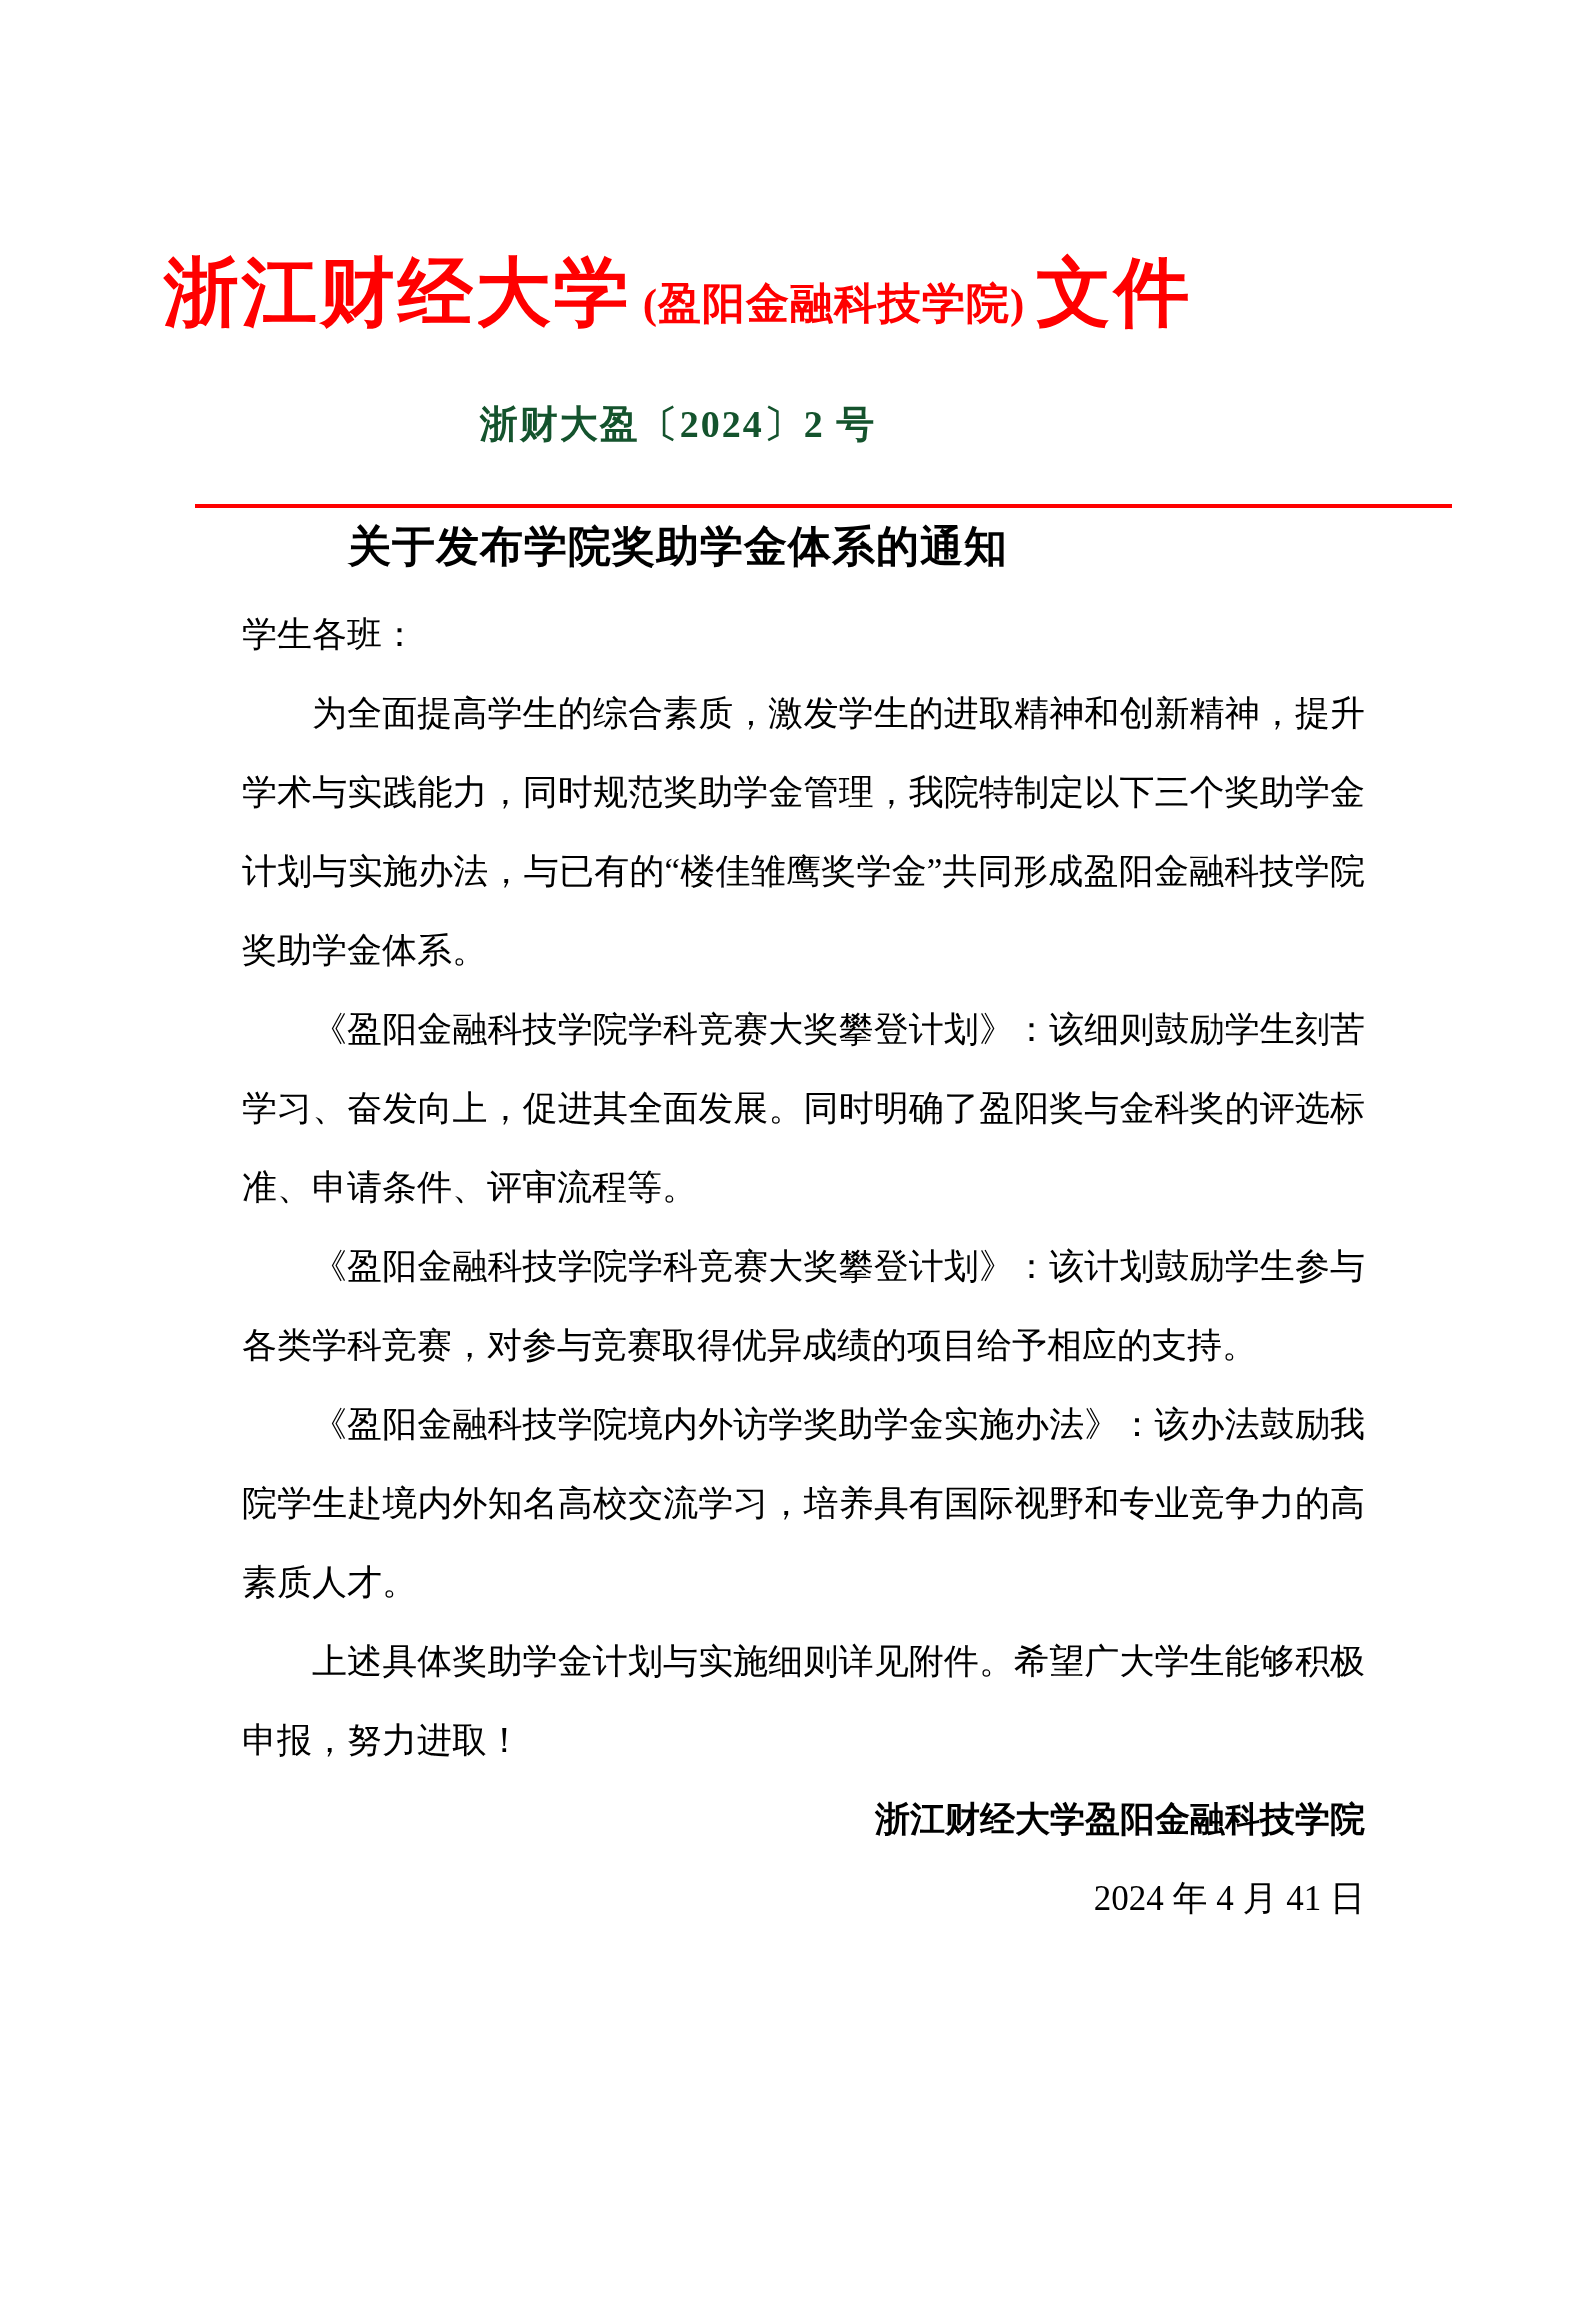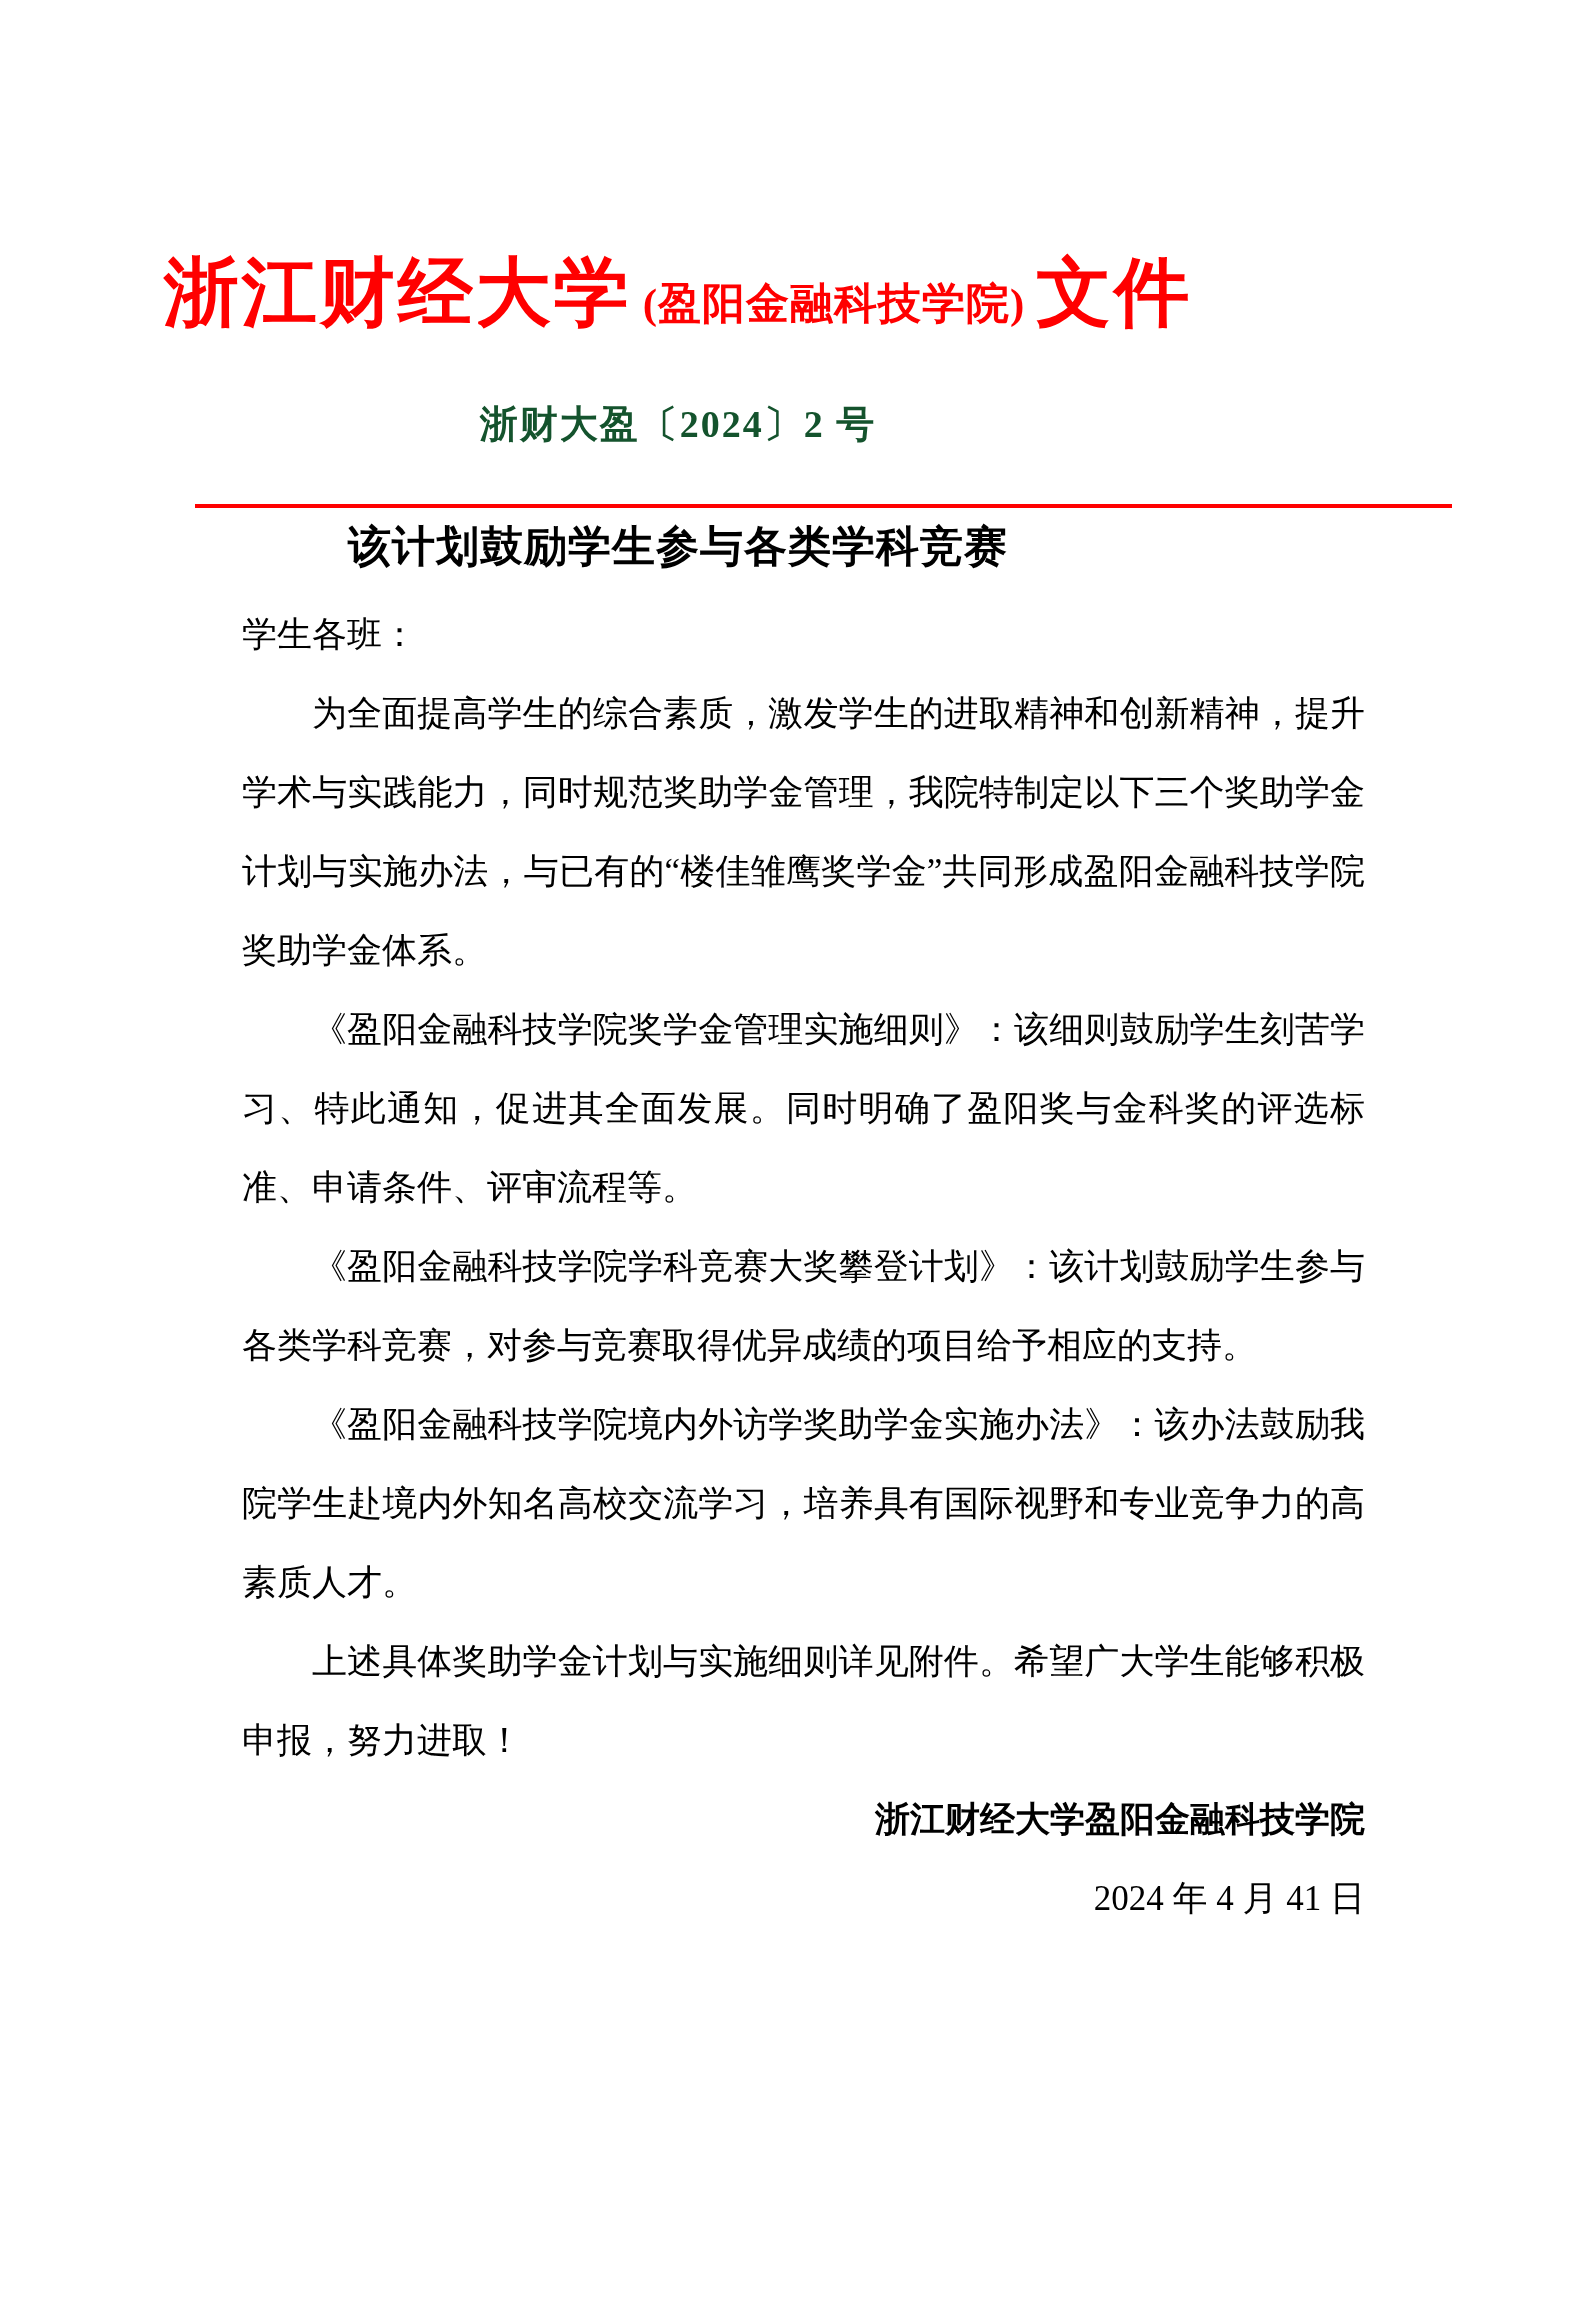--- a/index.html
+++ b/index.html
@@ -99,28 +99,28 @@
   <div class="red-head" style="color: rgb(255, 0, 0);">
     <span class="uni">浙江财经大学</span>
     <span class="paren">(盈阳金融科技学院)</span>
     <span class="wenjian">文件</span>
   </div>
 
   <div class="doc-number" style="color: #14532d;">浙财大盈〔2024〕2 号</div>
 
   <div class="red-line" style="background: rgb(255, 0, 0);"></div>
 
-  <div class="doc-title">该计划鼓励学生参与各类学科竞赛</div>
+  <div class="doc-title">关于发布学院奖助学金体系的通知</div>
 
   <div class="body-block">
     <p class="salutation">学生各班：</p>
 
     <div id="paragraphs">
         <p class="para">为全面提高学生的综合素质，激发学生的进取精神和创新精神，提升学术与实践能力，同时规范奖助学金管理，我院特制定以下三个奖助学金计划与实施办法，与已有的“楼佳雏鹰奖学金”共同形成盈阳金融科技学院奖助学金体系。</p>
-        <p class="para">《盈阳金融科技学院奖学金管理实施细则》：该细则鼓励学生刻苦学习、特此通知，促进其全面发展。同时明确了盈阳奖与金科奖的评选标准、申请条件、评审流程等。</p>
+        <p class="para">《盈阳金融科技学院学科竞赛大奖攀登计划》：该细则鼓励学生刻苦学习、奋发向上，促进其全面发展。同时明确了盈阳奖与金科奖的评选标准、申请条件、评审流程等。</p>
         <p class="para">《盈阳金融科技学院学科竞赛大奖攀登计划》：该计划鼓励学生参与各类学科竞赛，对参与竞赛取得优异成绩的项目给予相应的支持。</p>
         <p class="para">《盈阳金融科技学院境内外访学奖助学金实施办法》：该办法鼓励我院学生赴境内外知名高校交流学习，培养具有国际视野和专业竞争力的高素质人才。</p>
         <p class="para">上述具体奖助学金计划与实施细则详见附件。希望广大学生能够积极申报，努力进取！</p>
       </div>
 
     <p class="signature-line">浙江财经大学盈阳金融科技学院</p>
 
     <p class="date-line">2024 年 4 月 41 日</p>
   </div>
 

